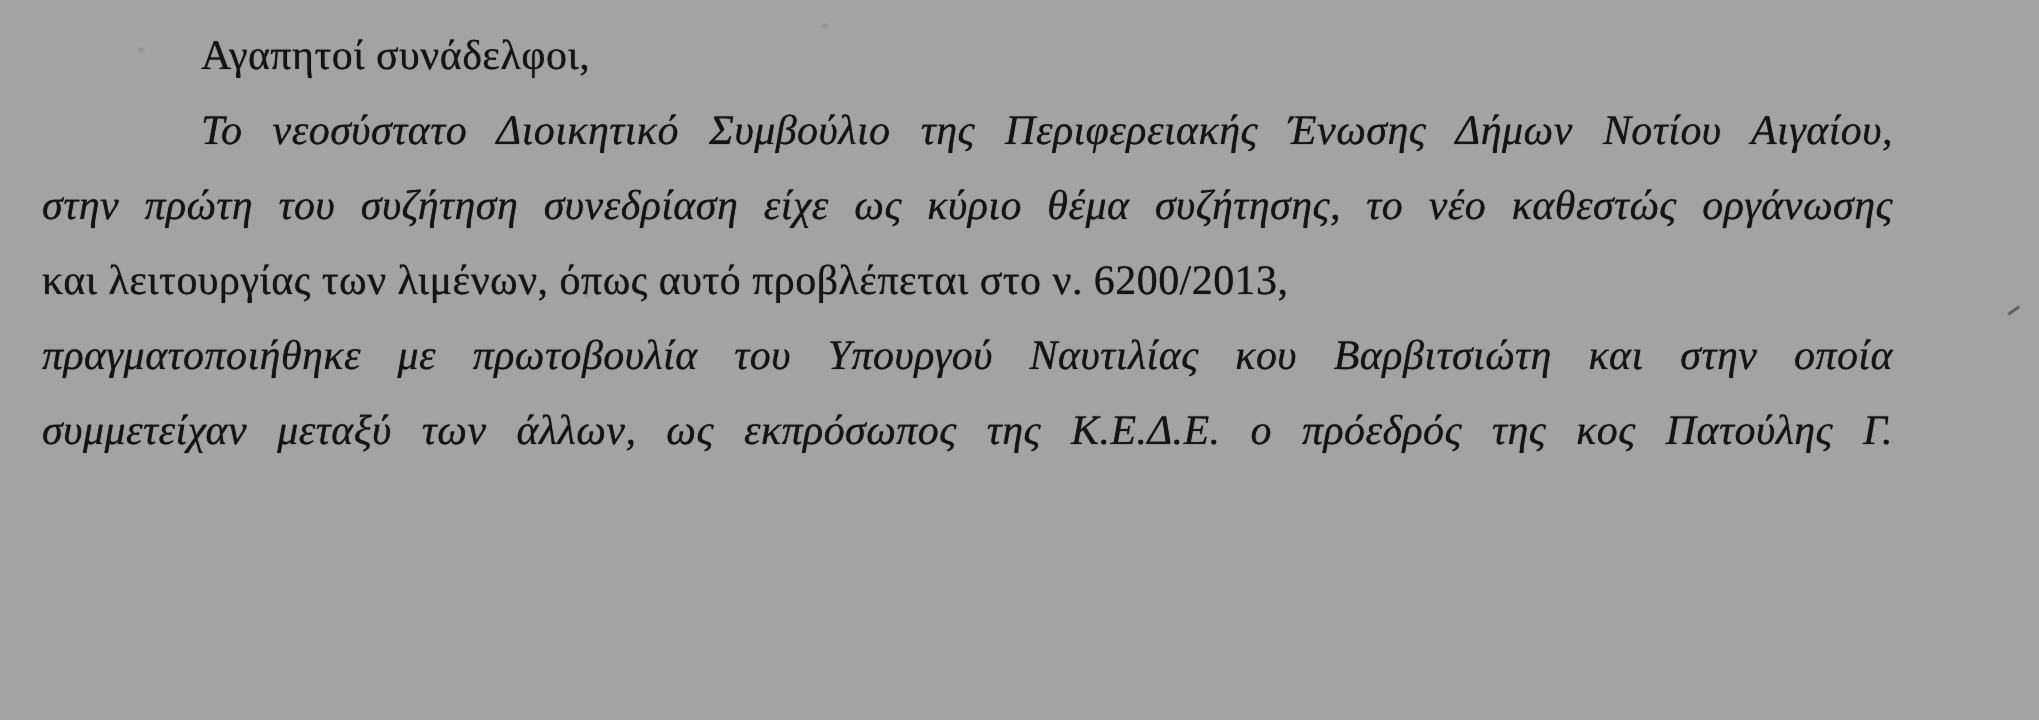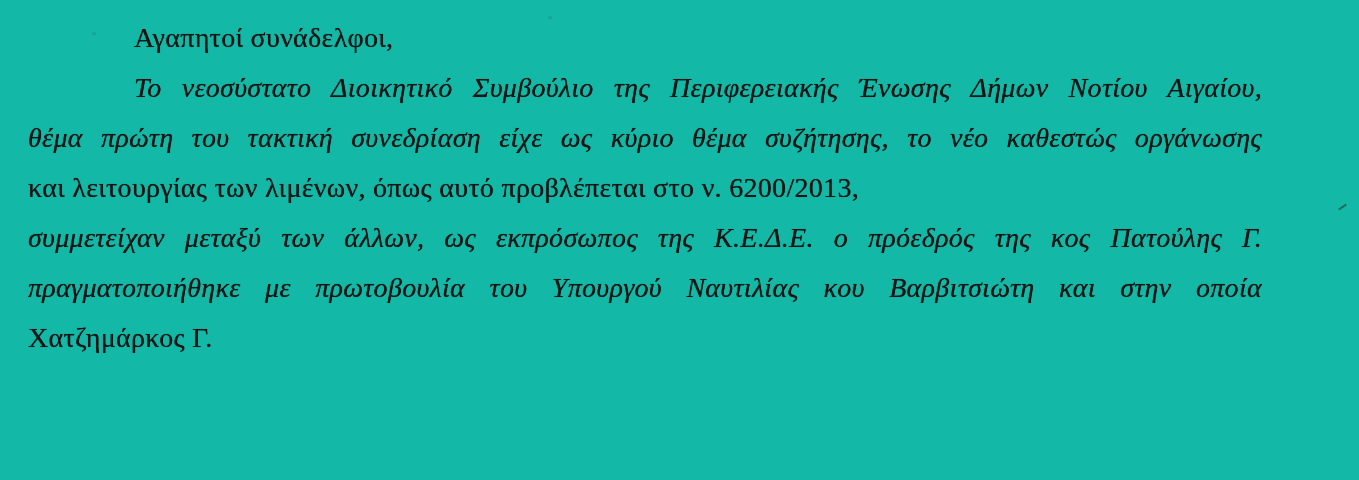--- a/index.html
+++ b/index.html
@@ -4,21 +4,21 @@
 <style>
   html, body {
     margin: 0;
     padding: 0;
     background: #ffffff;
   }
   .page {
     position: relative;
     width: 1359px;
     height: 480px;
-    background: #14b8a6;
+    background: #a3a3a3;
     overflow: hidden;
     box-sizing: border-box;
     padding: 13px 97px 0 28px;
     font-family: "Liberation Serif", "DejaVu Serif", serif;
     color: #1c1c1c;
   }
   .textblock {
     filter: blur(0.3px) contrast(1.08);
   }
   .line {
@@ -59,25 +59,24 @@
     filter: blur(0.3px);
   }
 </style>
 </head>
 <body>
 
 <div class="page">
   <div class="textblock">
     <div class="line indent">Αγαπητοί συνάδελφοι,</div>
     <div class="line indent just">Το νεοσύστατο Διοικητικό Συμβούλιο της Περιφερειακής Ένωσης Δήμων Νοτίου Αιγαίου,</div>
-    <div class="line just">θέμα πρώτη του τακτική συνεδρίαση είχε ως κύριο θέμα συζήτησης, το νέο καθεστώς οργάνωσης</div>
+    <div class="line just">στην πρώτη του συζήτηση συνεδρίαση είχε ως κύριο θέμα συζήτησης, το νέο καθεστώς οργάνωσης</div>
     <div class="line">και λειτουργίας των λιμένων, όπως αυτό προβλέπεται στο ν. 6200/2013,</div>
+    <div class="line just">πραγματοποιήθηκε με πρωτοβουλία του Υπουργού Ναυτιλίας κου Βαρβιτσιώτη και στην οποία</div>
     <div class="line just">συμμετείχαν μεταξύ των άλλων, ως εκπρόσωπος της Κ.Ε.Δ.Ε. ο πρόεδρός της κος Πατούλης Γ.</div>
-    <div class="line just">πραγματοποιήθηκε με πρωτοβουλία του Υπουργού Ναυτιλίας κου Βαρβιτσιώτη και στην οποία</div>
-    <div class="line">Χατζημάρκος Γ.</div>
   </div>
 
   <div class="speck s1"></div>
   <div class="speck s2"></div>
   <div class="speck s3"></div>
   <div class="speck s4"></div>
   <div class="slash-mark"></div>
 </div>
 
 </body></html>

